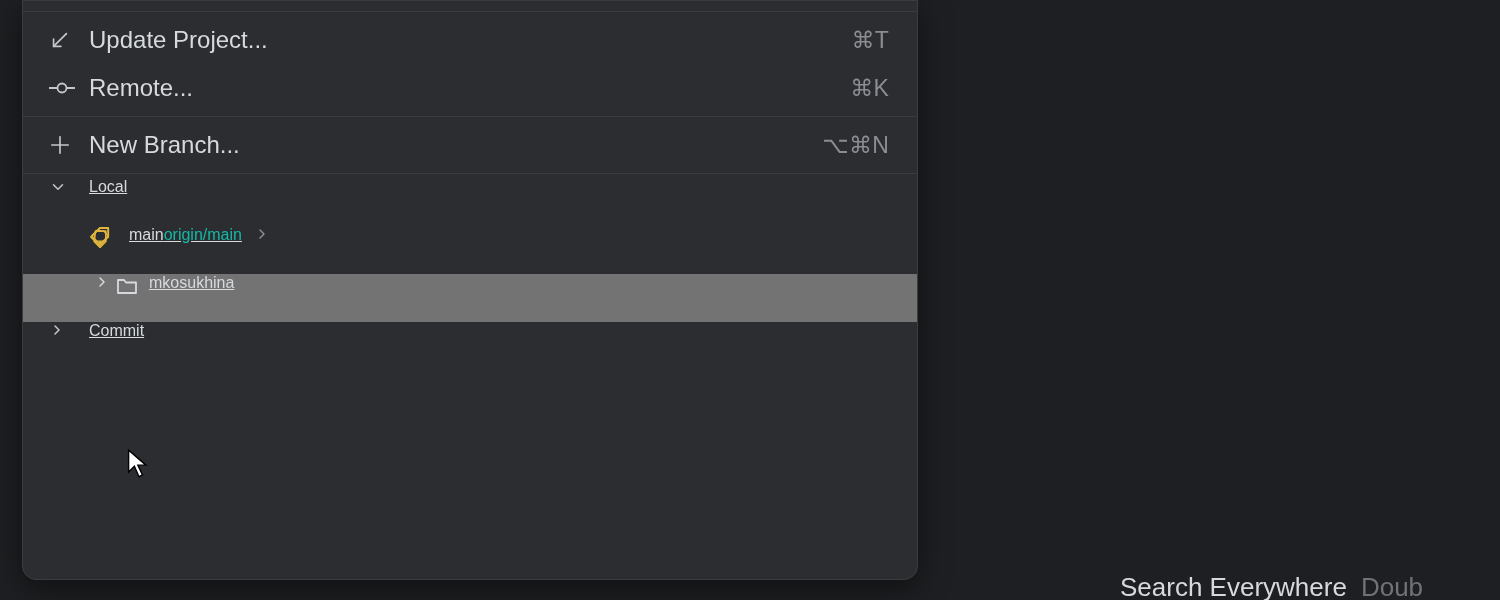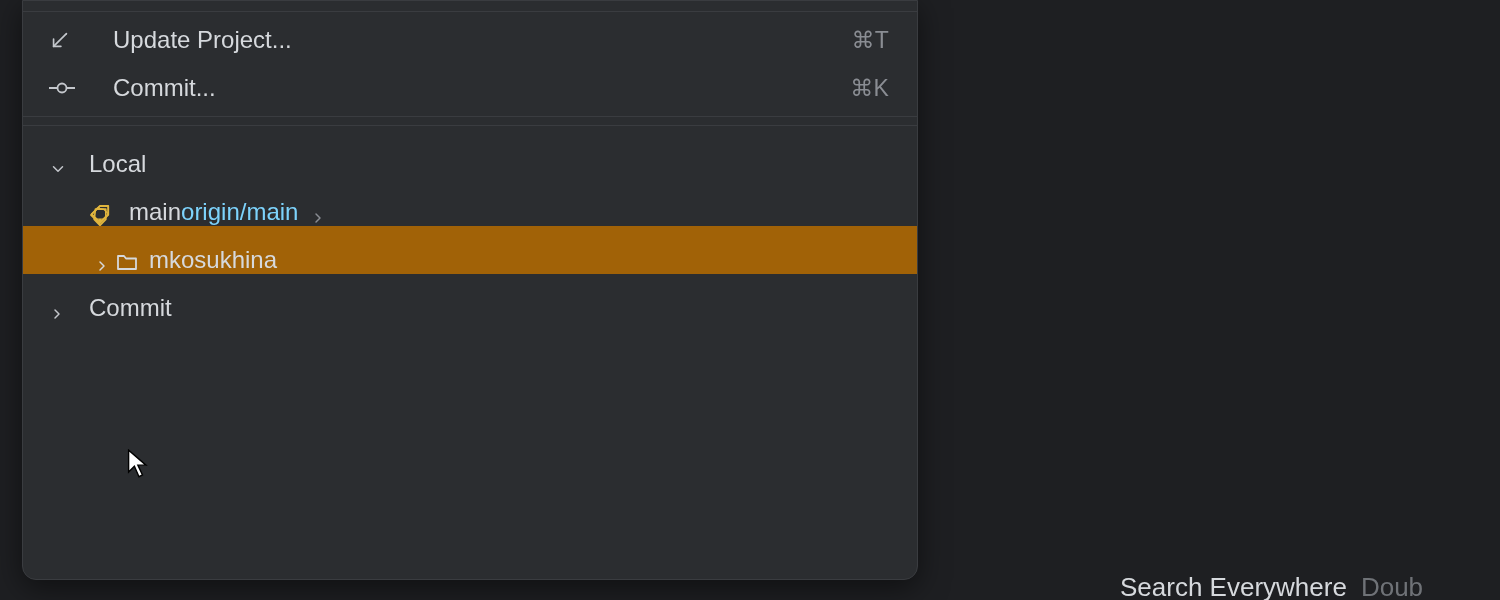--- a/index.html
+++ b/index.html
@@ -8,35 +8,35 @@
     position:absolute; left:22px; top:0; width:896px; height:580px;
     background:#2b2d30; border-radius:0 0 14px 14px;
     box-shadow:0 8px 30px rgba(0,0,0,.5); border:1px solid #3a3c40;
     padding-top:0;
   }
   .divider { height:1px; background:#3a3c40; margin:0; }
   .section { padding:4px 0; }
   .row {
     display:flex; align-items:center; height:48px;
     padding:0 28px 0 26px; font-size:24px; color:#d6d9dd;
-    position:relative; cursor:default;gap:24px;
+    position:relative; cursor:default;
   }
   .row .icon-slot { width:40px; display:flex; align-items:center; justify-content:flex-start; flex:0 0 40px; }
   .row .label { flex:0 0 auto; }
   .row .spacer { flex:1 1 auto; }
   .row .shortcut { color:#8a8d93; font-size:23px; letter-spacing:.01em; }
   .tree-row {
-    display:flex; align-items:flex-end; height:48px;
-    padding:0 28px 0 26px; font-size:24px; color:#d6d9dd; position:relative;
+    display:flex; align-items:flex-start; height:48px;
+    padding:0 28px 0 26px; font-size:16px; color:#d6d9dd; position:relative;text-decoration:underline;
   }
-  .tree-row.selected { background:#a16207; }
+  .tree-row.selected { background:#737373; }
   .tree-row .chevron { width:40px; display:flex; align-items:center; justify-content:flex-start; flex:0 0 40px; }
   .tree-row .indent { flex:0 0 40px; }
   .tree-row .branch-icon { width:40px; display:flex; align-items:center; justify-content:flex-start; flex:0 0 40px; }
-  .tree-row .tracking { color:#7dd3fc; margin-right:12px; }
+  .tree-row .tracking { color:#14b8a6; margin-right:12px; }
   .tree-row .submenu-arrow { color:#8a8d93; }
   .hint {
     position:absolute; left:1120px; top:572px; font-size:26px;
     color:#d6d9dd; white-space:nowrap;
   }
   .hint .dim { color:#6f7277; margin-left:14px; }
   .cursor {
     position:absolute; left:127px; top:449px; pointer-events:none;
   }
   svg { display:block; }
@@ -63,32 +63,43 @@
     </div>
 
     <div class="row">
       <span class="icon-slot">
         <svg width="26" height="22" viewBox="0 0 26 22" fill="none" stroke="#c4c7cc" stroke-width="1.8" stroke-linecap="round">
             <circle cx="13" cy="11" r="4.5"></circle>
             <line x1="0" y1="11" x2="8.2" y2="11"></line>
             <line x1="17.8" y1="11" x2="26" y2="11"></line>
           </svg>
       </span>
-      <span class="label">Commit...</span>
+      <span class="label">Remote...</span>
       <span class="spacer"></span>
       <span class="shortcut">⌘K</span>
     </div>
 
 
   </div>
 
   <div class="divider"></div>
 
   <div class="section">
 
+    <div class="row">
+      <span class="icon-slot">
+        <svg width="22" height="22" viewBox="0 0 24 24" fill="none" stroke="#c4c7cc" stroke-width="1.8" stroke-linecap="round">
+            <line x1="12" y1="3" x2="12" y2="21"></line>
+            <line x1="3" y1="12" x2="21" y2="12"></line>
+          </svg>
+      </span>
+      <span class="label">New Branch...</span>
+      <span class="spacer"></span>
+      <span class="shortcut">⌥⌘N</span>
+    </div>
 
 
   </div>
 
   <div class="divider"></div>
 
   <div class="section">
 
     <div class="tree-row">
       <span class="chevron">

